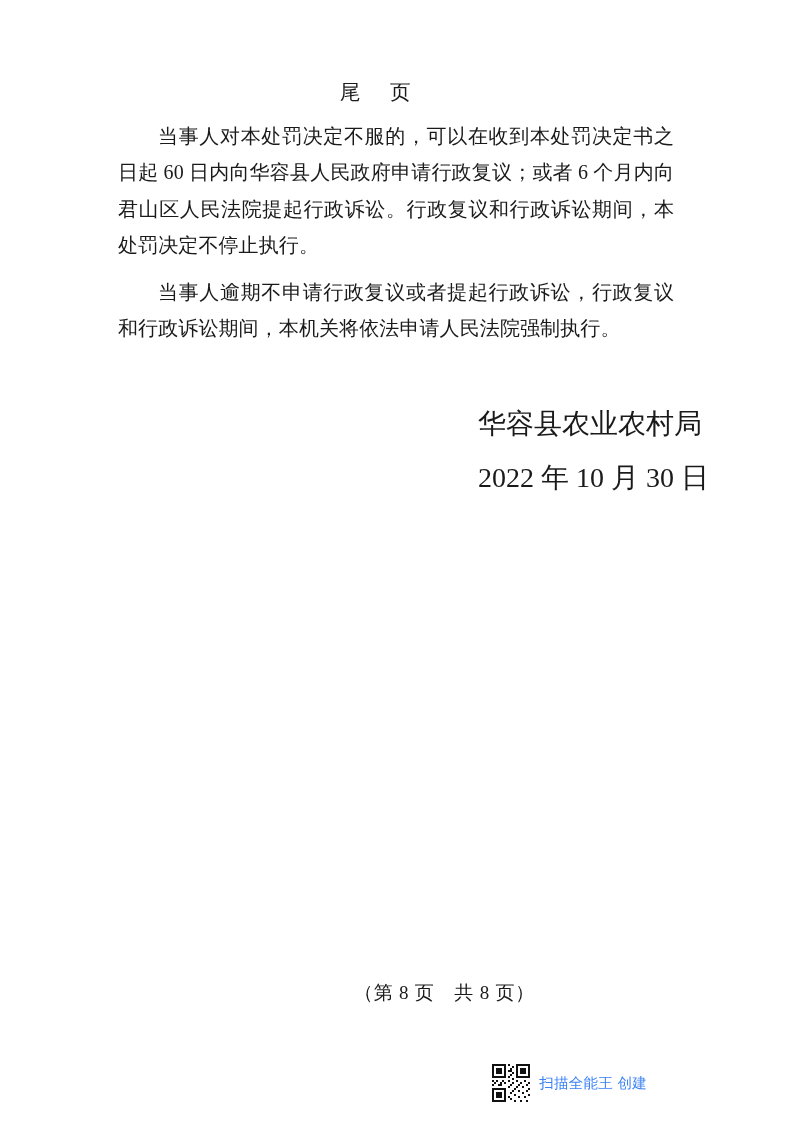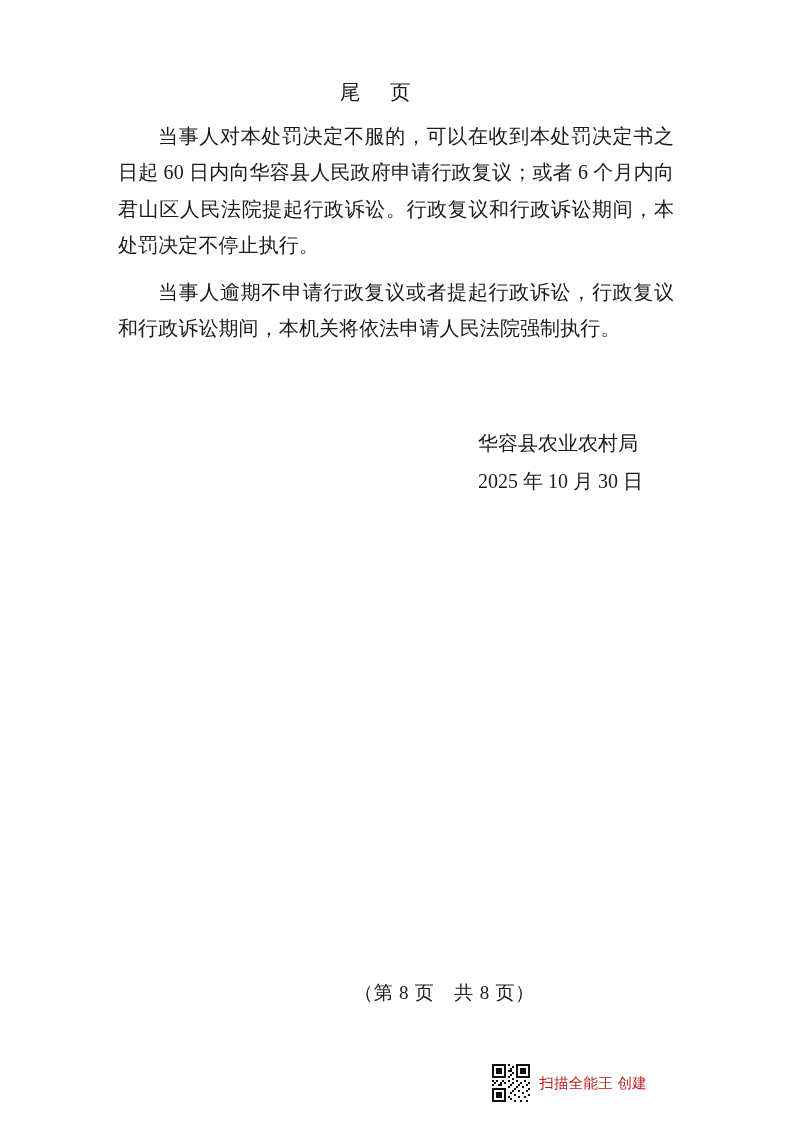--- a/index.html
+++ b/index.html
@@ -41,23 +41,23 @@
   .para {
     font-size: 20px;
     line-height: 1.82;
     text-align: justify;
     text-justify: inter-ideograph;
     text-indent: 2em;
     margin: 0 4px 10px 0;
     letter-spacing: 0.005em;
   }
   .signature-block {
-    margin-top: 78px;
+    margin-top: 51px;
     padding-left: 360px;
-    font-size: 20px;
+    font-size: 28px;
     line-height: 1.9;
   }
   .signature-line {
     white-space: nowrap;
   }
   .page-footer {
     position: absolute;
     left: 0;
     top: 980px;
     width: 793px;
@@ -79,42 +79,42 @@
     height: 38px;
     background-color: #ffffff;
     position: relative;
     image-rendering: pixelated;
   }
   .qr svg {
     display: block;
   }
   .wm-text {
     font-size: 14.5px;
-    color: #b91c1c;
+    color: #3b82f6;
     font-family: "Liberation Sans", sans-serif;
     letter-spacing: 0.02em;
     white-space: nowrap;
   }
 </style>
 </head>
 <body>
 
 <div class="page">
 
   <div class="doc-body">
 
     <h1 class="doc-title">尾　页</h1>
 
     <p class="para">当事人对本处罚决定不服的，可以在收到本处罚决定书之日起 60 日内向华容县人民政府申请行政复议；或者 6 个月内向君山区人民法院提起行政诉讼。行政复议和行政诉讼期间，本处罚决定不停止执行。</p>
 
     <p class="para">当事人逾期不申请行政复议或者提起行政诉讼，行政复议和行政诉讼期间，本机关将依法申请人民法院强制执行。</p>
 
     <div class="signature-block">
       <div class="signature-line">华容县农业农村局</div>
-      <div class="signature-line">2025 年 10 月 30 日</div>
+      <div class="signature-line">2022 年 10 月 30 日</div>
     </div>
 
   </div>
 
   <div class="page-footer">（第 8 页　共 8 页）</div>
 
   <div class="watermark">
     <div class="qr">
       <svg width="38" height="38" viewBox="0 0 19 19" xmlns="http://www.w3.org/2000/svg" shape-rendering="crispEdges">
         <rect width="19" height="19" fill="#ffffff"></rect>

